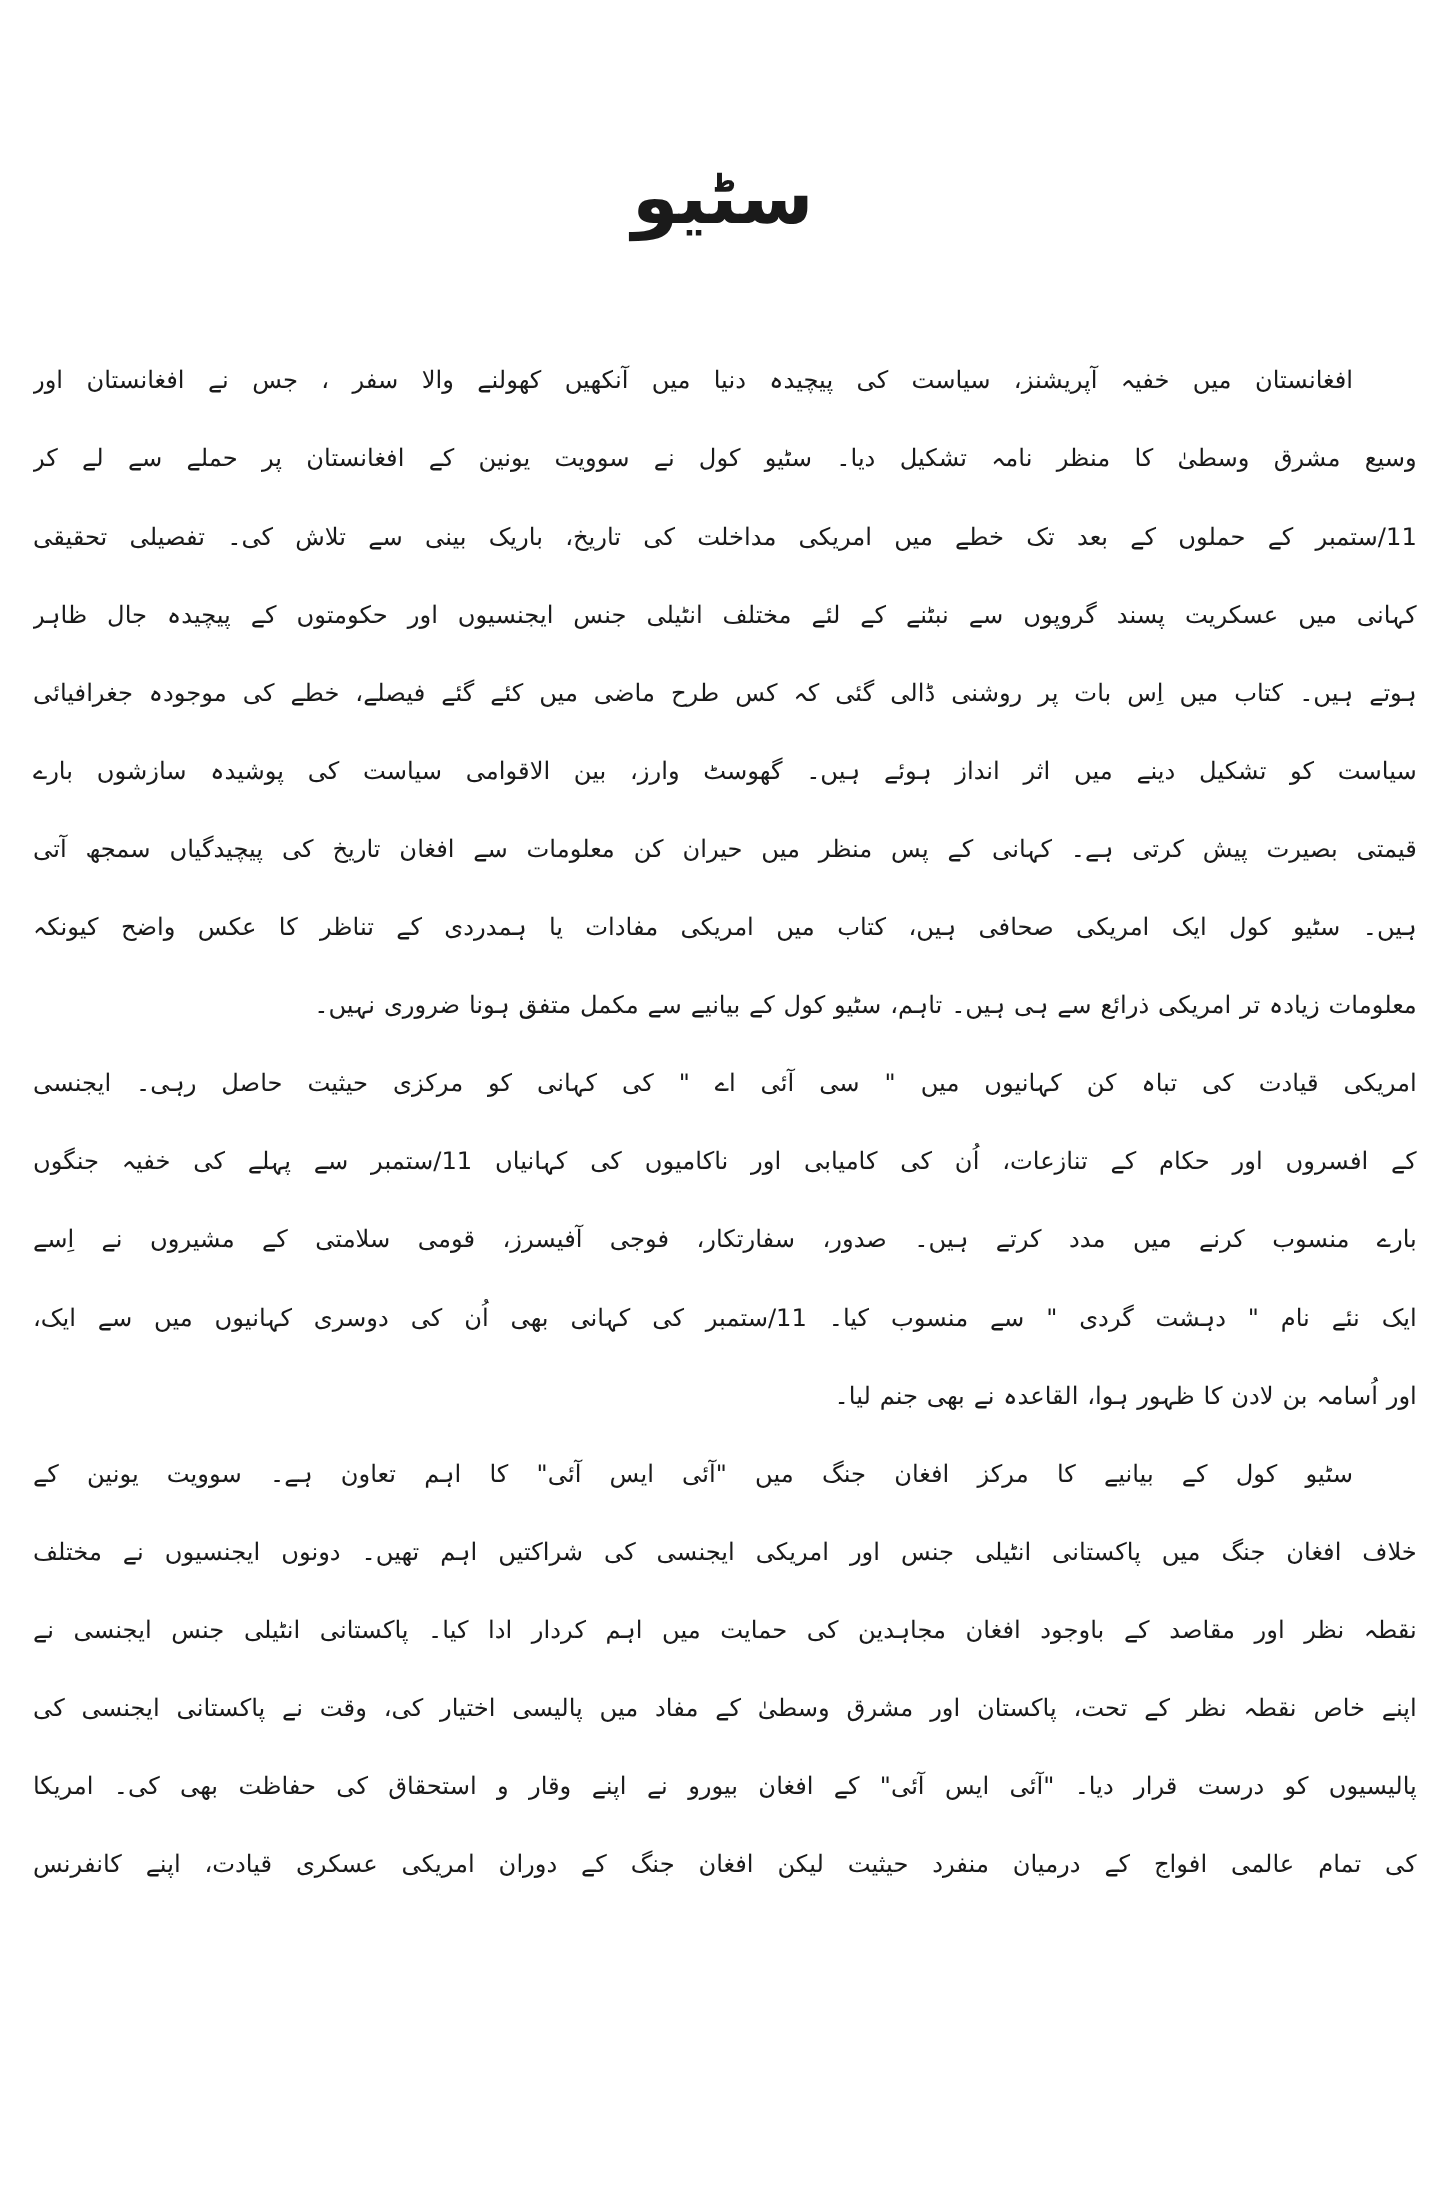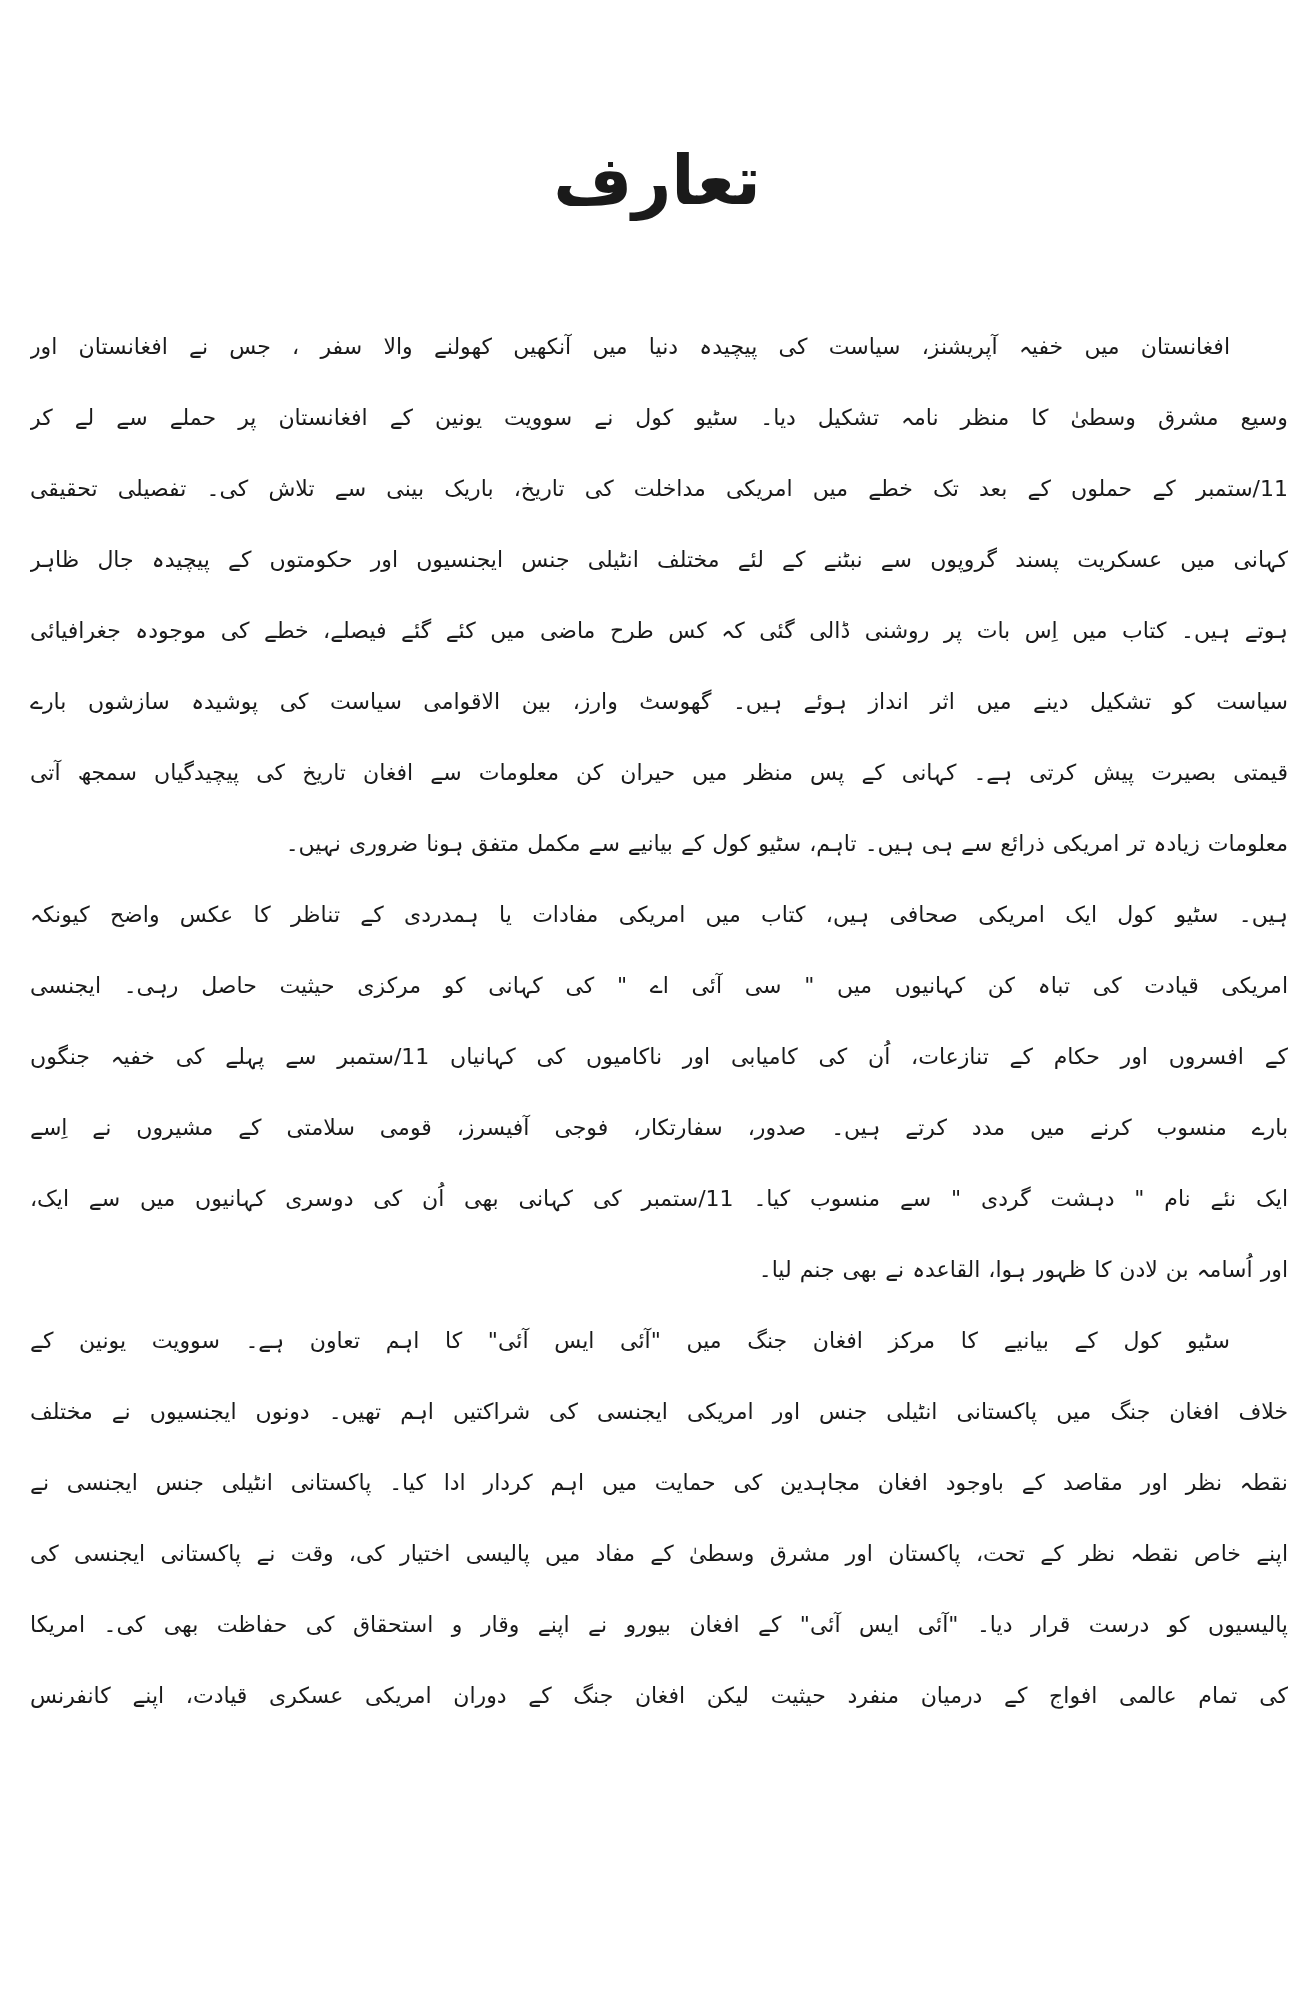--- a/index.html
+++ b/index.html
@@ -45,31 +45,31 @@
     padding-right: 58px;
   }
   .line.para-end {
     text-align-last: right;
   }
 </style>
 </head>
 <body>
 
 <div class="page">
-  <h1 class="title">تعارف</h1>
+  <h1 class="title">سٹیو</h1>
   <div class="body-text" id="body-text">
       <div class="line indent">افغانستان میں خفیہ آپریشنز، سیاست کی پیچیدہ دنیا میں آنکھیں کھولنے والا سفر ، جس نے افغانستان اور</div>
       <div class="line">وسیع مشرق وسطیٰ کا منظر نامہ تشکیل دیا۔ سٹیو کول نے سوویت یونین کے افغانستان پر حملے سے لے کر</div>
       <div class="line">11/ستمبر کے حملوں کے بعد تک خطے میں امریکی مداخلت کی تاریخ، باریک بینی سے تلاش کی۔ تفصیلی تحقیقی</div>
       <div class="line">کہانی میں عسکریت پسند گروپوں سے نبٹنے کے لئے مختلف انٹیلی جنس ایجنسیوں اور حکومتوں کے پیچیدہ جال ظاہر</div>
       <div class="line">ہوتے ہیں۔ کتاب میں اِس بات پر روشنی ڈالی گئی کہ کس طرح ماضی میں کئے گئے فیصلے، خطے کی موجودہ جغرافیائی</div>
       <div class="line">سیاست کو تشکیل دینے میں اثر انداز ہوئے ہیں۔ گھوسٹ وارز، بین الاقوامی سیاست کی پوشیدہ سازشوں بارے</div>
       <div class="line">قیمتی بصیرت پیش کرتی ہے۔ کہانی کے پس منظر میں حیران کن معلومات سے افغان تاریخ کی پیچیدگیاں سمجھ آتی</div>
+      <div class="line">ہیں۔ سٹیو کول ایک امریکی صحافی ہیں، کتاب میں امریکی مفادات یا ہمدردی کے تناظر کا عکس واضح کیونکہ</div>
       <div class="line para-end">معلومات زیادہ تر امریکی ذرائع سے ہی ہیں۔ تاہم، سٹیو کول کے بیانیے سے مکمل متفق ہونا ضروری نہیں۔</div>
-      <div class="line">ہیں۔ سٹیو کول ایک امریکی صحافی ہیں، کتاب میں امریکی مفادات یا ہمدردی کے تناظر کا عکس واضح کیونکہ</div>
       <div class="line">امریکی قیادت کی تباہ کن کہانیوں میں " سی آئی اے " کی کہانی کو مرکزی حیثیت حاصل رہی۔ ایجنسی</div>
       <div class="line">کے افسروں اور حکام کے تنازعات، اُن کی کامیابی اور ناکامیوں کی کہانیاں 11/ستمبر سے پہلے کی خفیہ جنگوں</div>
       <div class="line">بارے منسوب کرنے میں مدد کرتے ہیں۔ صدور، سفارتکار، فوجی آفیسرز، قومی سلامتی کے مشیروں نے اِسے</div>
       <div class="line">ایک نئے نام " دہشت گردی " سے منسوب کیا۔ 11/ستمبر کی کہانی بھی اُن کی دوسری کہانیوں میں سے ایک،</div>
       <div class="line para-end">اور اُسامہ بن لادن کا ظہور ہوا، القاعدہ نے بھی جنم لیا۔</div>
       <div class="line indent">سٹیو کول کے بیانیے کا مرکز افغان جنگ میں "آئی ایس آئی" کا اہم تعاون ہے۔ سوویت یونین کے</div>
       <div class="line">خلاف افغان جنگ میں پاکستانی انٹیلی جنس اور امریکی ایجنسی کی شراکتیں اہم تھیں۔ دونوں ایجنسیوں نے مختلف</div>
       <div class="line">نقطہ نظر اور مقاصد کے باوجود افغان مجاہدین کی حمایت میں اہم کردار ادا کیا۔ پاکستانی انٹیلی جنس ایجنسی نے</div>
       <div class="line">اپنے خاص نقطہ نظر کے تحت، پاکستان اور مشرق وسطیٰ کے مفاد میں پالیسی اختیار کی، وقت نے پاکستانی ایجنسی کی</div>
       <div class="line">پالیسیوں کو درست قرار دیا۔ "آئی ایس آئی" کے افغان بیورو نے اپنے وقار و استحقاق کی حفاظت بھی کی۔ امریکا</div>

